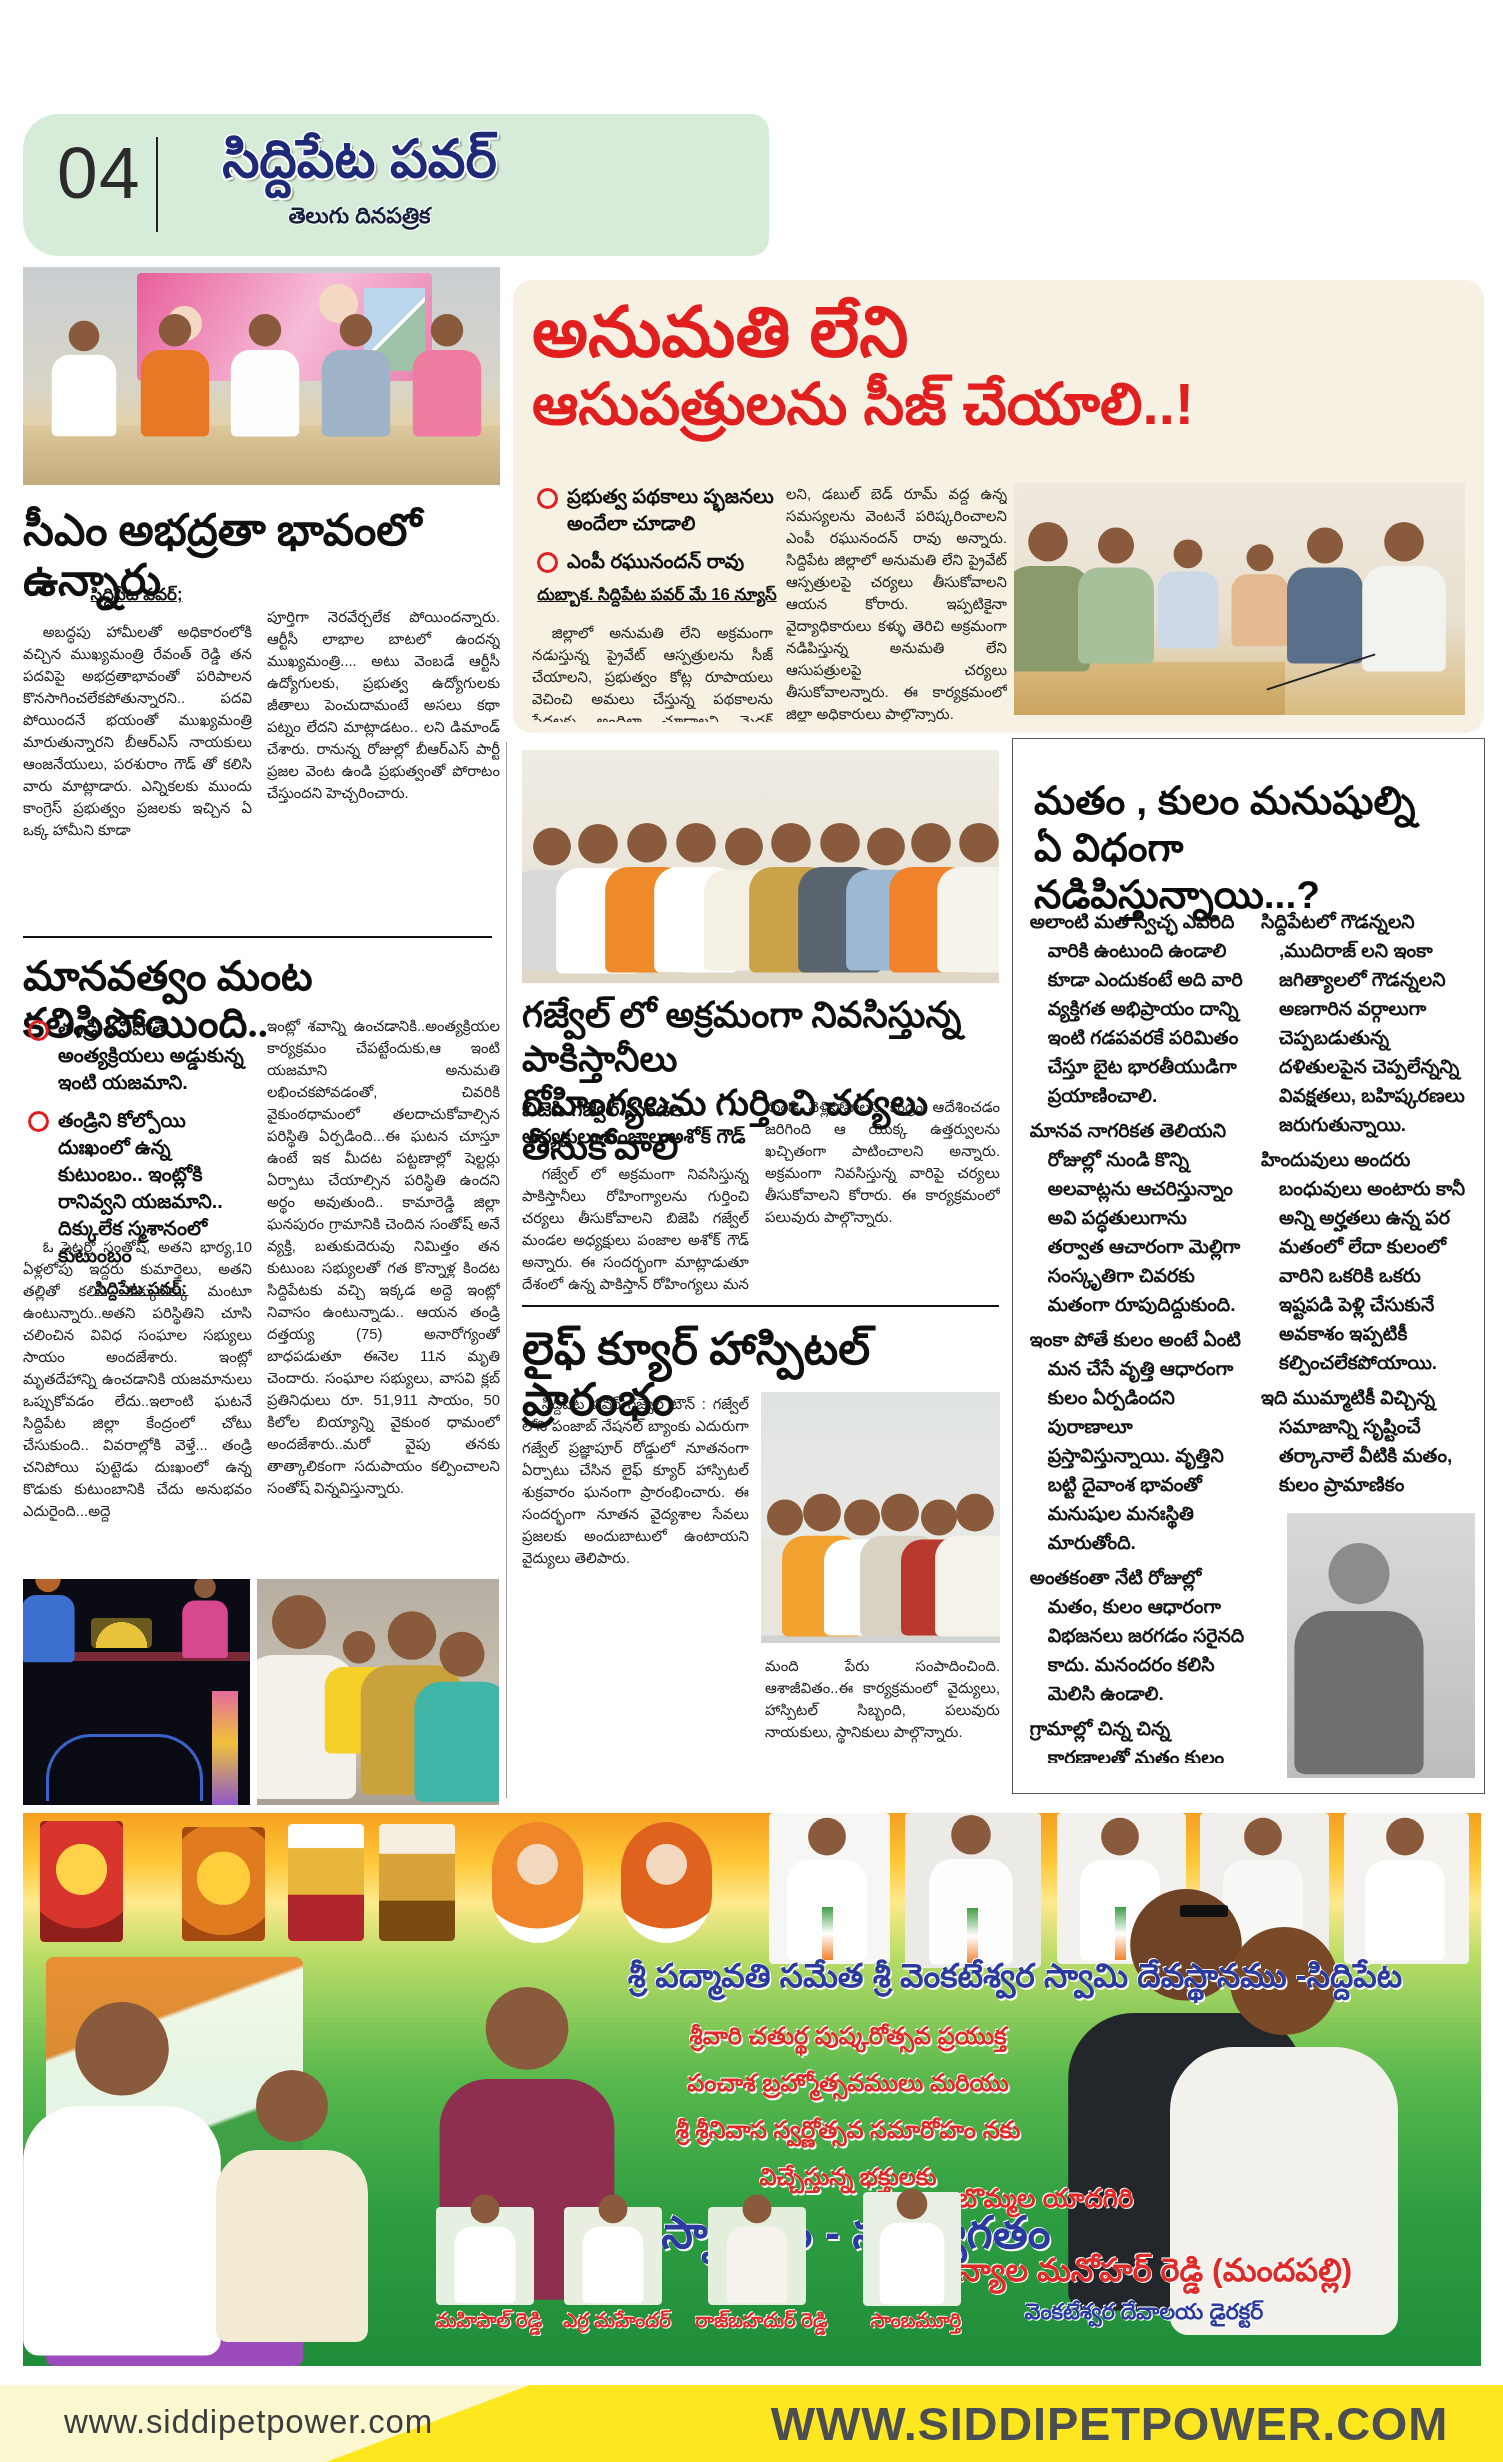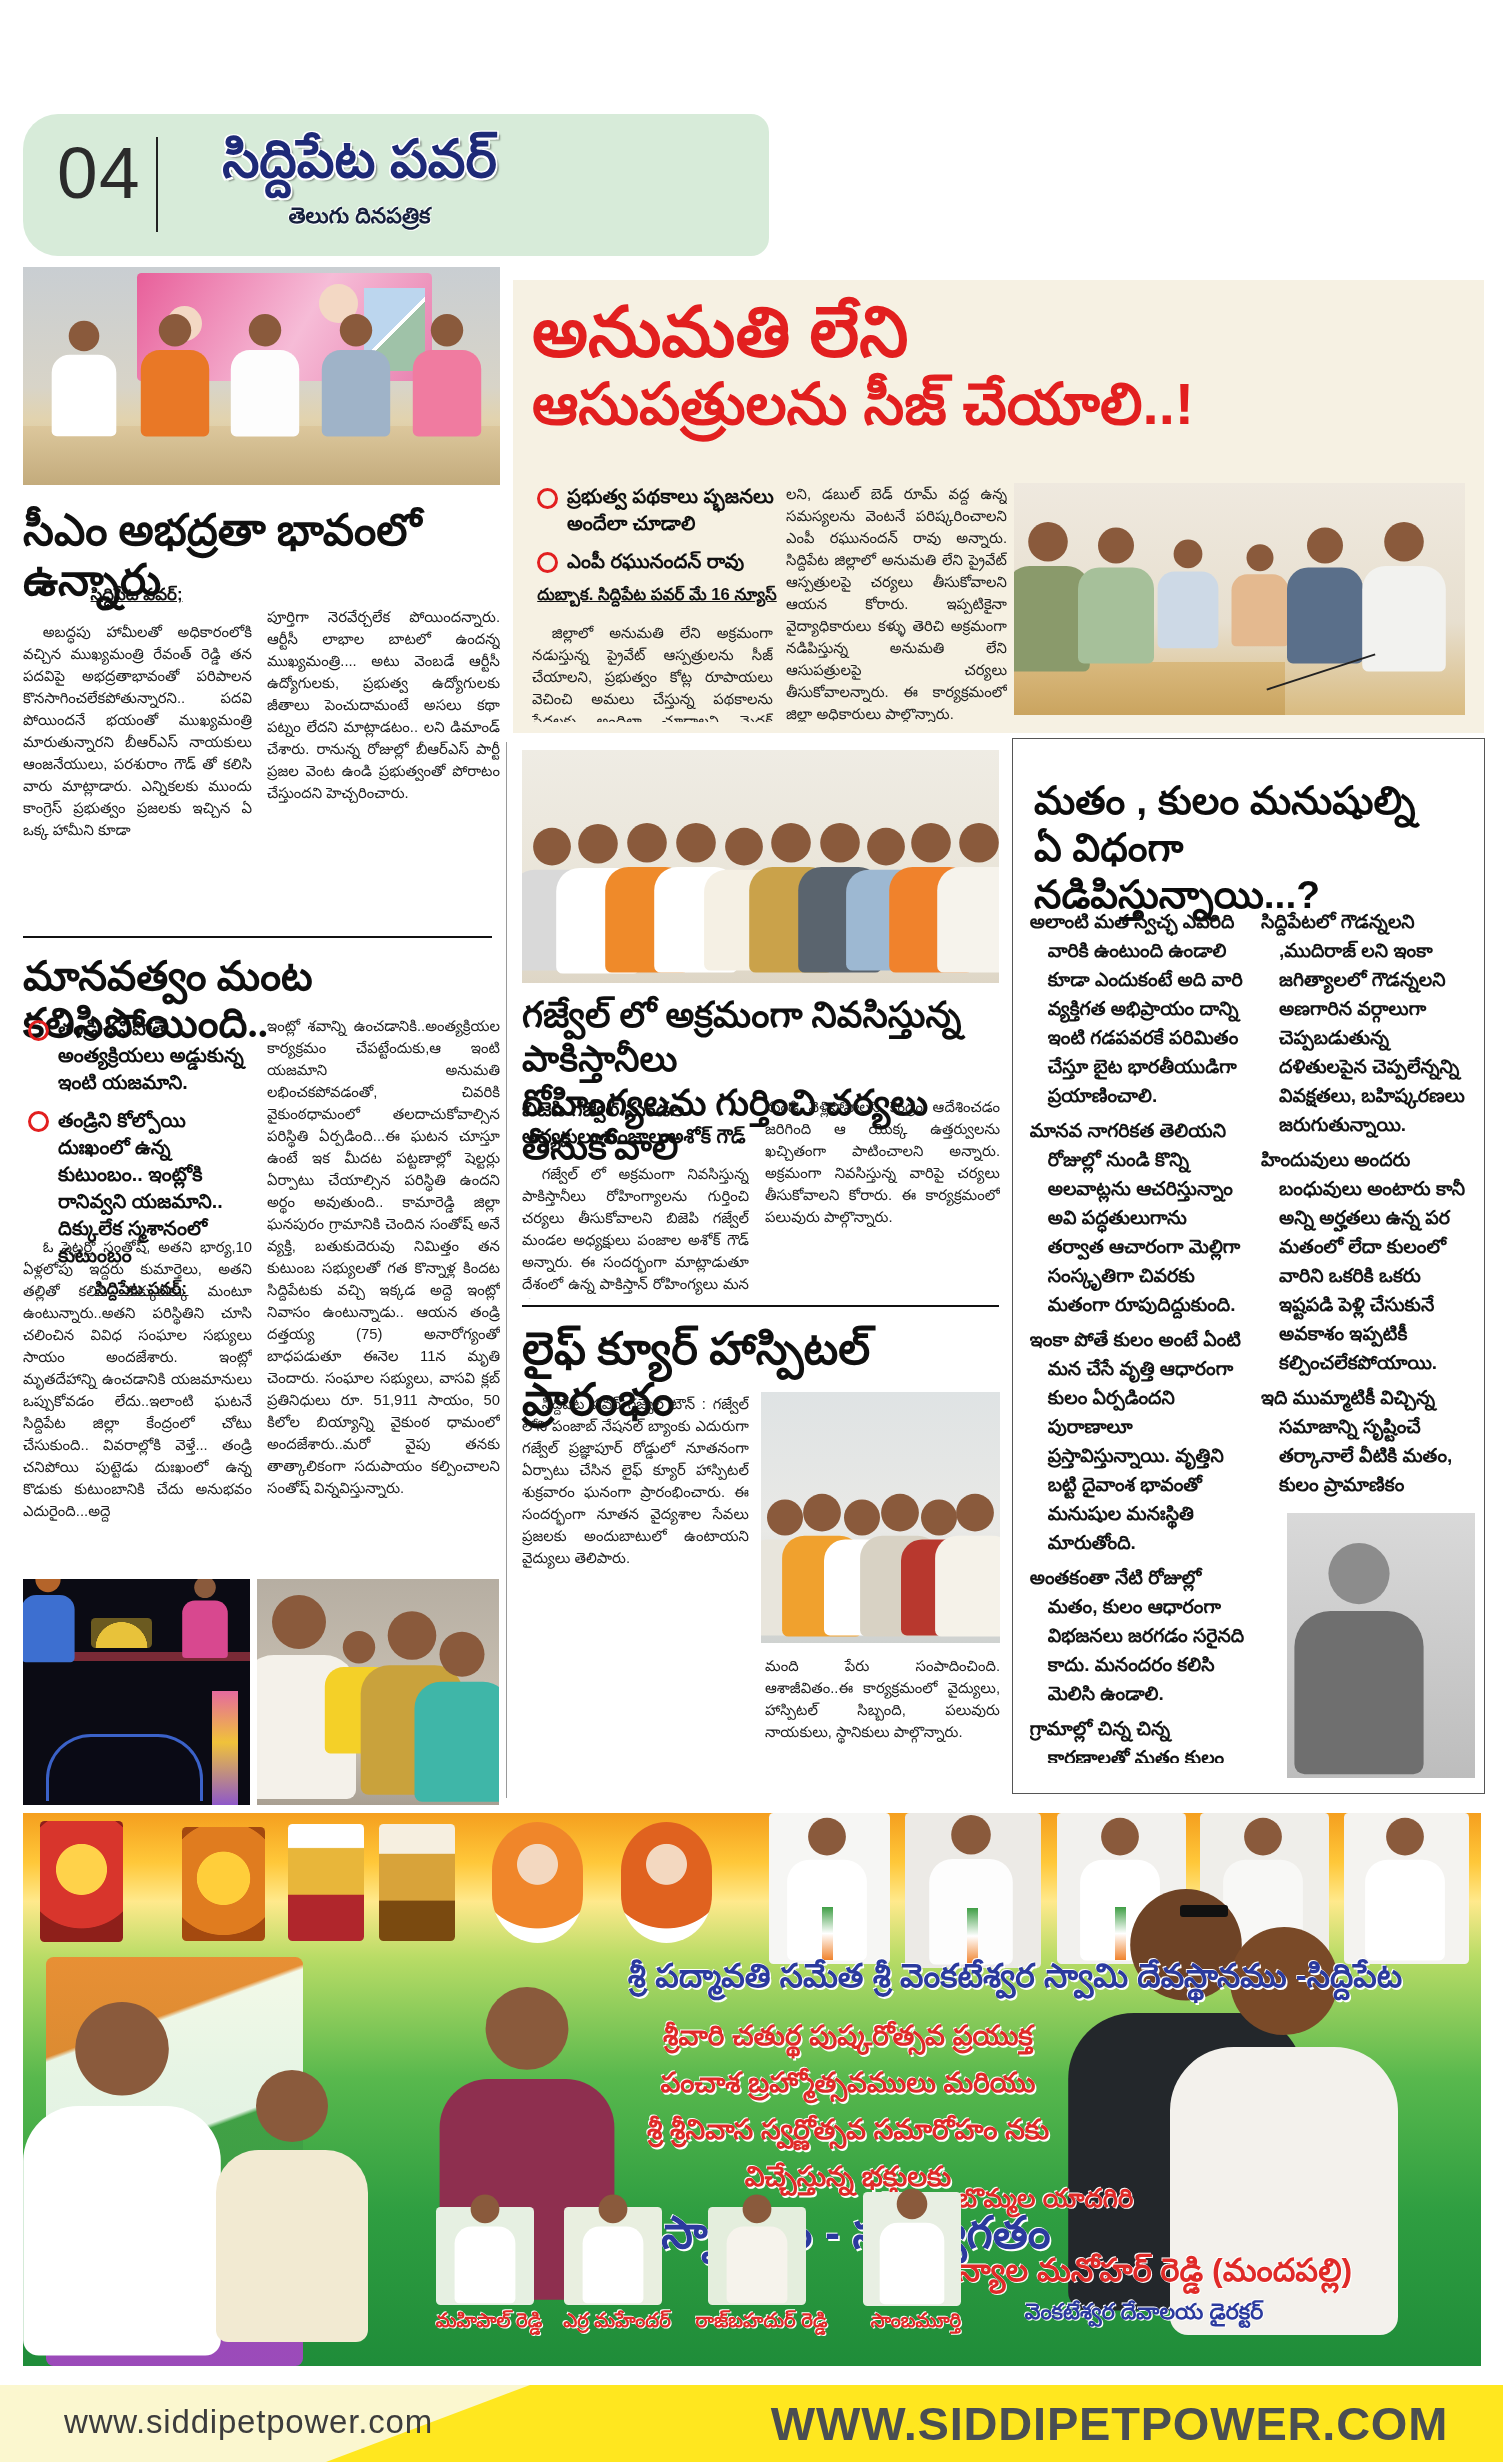--- a/index.html
+++ b/index.html
@@ -20,38 +20,38 @@
   
   .bodycol{font-size:14.8px;line-height:22px;text-align:justify;color:#1b1b1b;}
   .bodycol{text-indent:19.7px;}
   .dateline{font-size:16.7px;font-weight:700;text-decoration:underline;text-align:center;color:#111;}
   .hl{font-weight:800;color:#101010;}
   .rule-h{background:#111;height:2.3px;}
   .rule-v{background:#9a9a9a;width:0.8px;}
   .bullet{position:relative;padding-left:35px;font-size:19.7px;line-height:27px;font-weight:800;color:#101010;margin-bottom:10.6px;}
   .bullet::before{content:"";position:absolute;left:4.5px;top:4.5px;width:15px;height:15px;border:3px solid #e21f1f;border-radius:50%;}
   
-  .lead-panel{left:513px;top:280px;width:971px;height:453px;background:#f6f1e3;}
+  .lead-panel{left:513px;top:280px;width:971px;height:453px;background:#f6f1e3;border-radius:19px;}
   .lead-h1{left:19px;top:13.6px;width:530px;font-size:70px;line-height:76px;font-weight:800;color:#e21f1f;}
   .lead-h2{left:19px;top:91px;width:946px;font-size:58px;line-height:65px;font-weight:800;color:#e21f1f;}
   
   .op-box{left:1012px;top:738px;width:471px;height:1054px;border:1.5px solid #555;background:#fff;}
   .op-h{font-size:39px;line-height:47px;font-weight:800;color:#0d0d0d;}
   .op-line{font-size:19px;line-height:29px;font-weight:600;color:#141414;padding-left:18px;text-indent:-18px;margin:0 0 6px 0;}
   
   .photo{overflow:hidden;}
   .person{position:absolute;width:38px;transform-origin:bottom center;}
   .person::before{content:"";display:block;width:18px;height:18px;border-radius:50%;background:var(--skin,#8a5a3c);margin:0 auto;}
   .person::after{content:"";display:block;width:38px;height:48px;border-radius:10.6px 10.6px 3px 3px;background:var(--shirt,#e8e8e8);margin-top:1.5px;}
   
   .banner{left:23px;top:1813px;width:1458px;height:553px;
      background:linear-gradient(180deg,#f59f1e 0%,#ffc83a 9%,#ffe98c 16%,#b9dc66 26%,#58b84d 48%,#2f9e41 72%,#1f8c39 100%);}
   .thumb{position:absolute;border-radius:4.5px;}
   .ban-title{font-size:33px;font-weight:800;color:#2b3a9e;text-shadow:1.5px 1.5px 0 #fff,-0.8px -0.8px 0 #fff;text-align:center;}
-  .ban-red{font-size:28px;line-height:39px;font-weight:800;color:#e02a28;text-shadow:1.5px 1.5px 0 #fff,-0.8px -0.8px 0 #fff;text-align:center;}
+  .ban-red{font-size:24px;line-height:39px;font-weight:800;color:#e02a28;text-shadow:1.5px 1.5px 0 #fff,-0.8px -0.8px 0 #fff;text-align:center;}
   .ban-welcome{font-size:45px;font-weight:800;color:#2b3a9e;text-shadow:1.5px 1.5px 0 #fff,-0.8px -0.8px 0 #fff;text-align:center;}
   .ban-name{font-weight:800;color:#e02a28;text-shadow:1.1px 1.1px 0 #fff,-0.8px -0.8px 0 #fff;text-align:center;}
   .ban-sub{font-weight:800;color:#2b3a9e;text-shadow:1.1px 1.1px 0 #fff,-0.8px -0.8px 0 #fff;text-align:center;}
   
   .footer{left:0;top:2385px;width:1503px;height:77px;background:#ffe71f;}
   .footer-pale{position:absolute;left:0;top:0;width:575px;height:77px;background:#fbf7cf;
       clip-path:polygon(0 0,530px 0,326px 77px,0 77px);}
   .footer-left{position:absolute;left:64px;top:18px;font-size:33px;color:#3c3c3c;letter-spacing:0.8px;}
   .footer-right{position:absolute;left:750px;top:10.6px;width:719px;text-align:center;font-size:47px;font-weight:800;color:#4a4e52;letter-spacing:0.8px;}
 </style>

